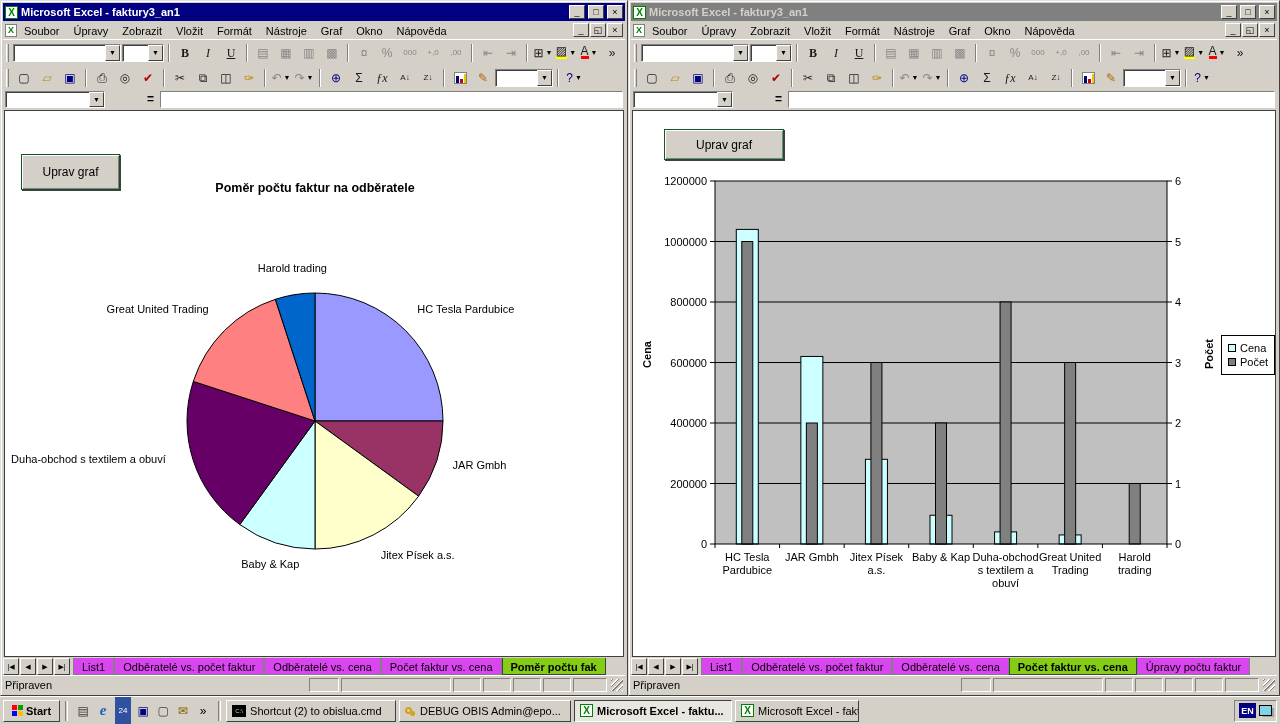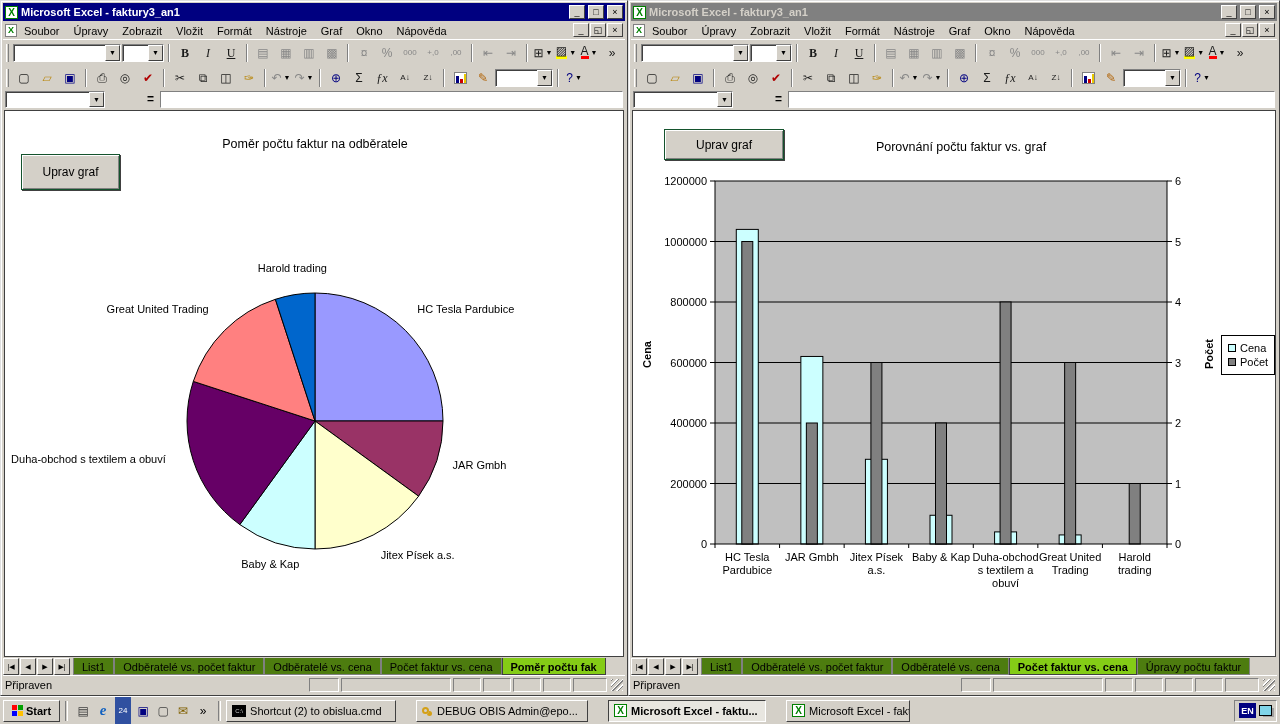--- a/index.html
+++ b/index.html
@@ -44,34 +44,34 @@
   .namebox .fill{flex:1;}
   .namebox .cbtn { width:15px; background:#d4d0c8; border:1px solid; border-color:#fff #404040 #404040 #fff;
                    font-size:7px; display:flex; align-items:center; justify-content:center; }
   .equals { font-size:12px; font-weight:bold; margin:0 6px 0 42px; }
   .formula-field { flex:1; height:17px; background:#fff; border:1px solid; border-color:#808080 #fff #fff #808080; }
   .sheet { flex:1 1 auto; position:relative; background:#fff; margin:0 1px;
            border:1px solid #404040; overflow:hidden; }
   .edit-graph-btn { position:absolute; background:#d4d0c8; border:1px solid #14532d;
       box-shadow: inset 1px 1px 0 #fff, inset -1px -1px 0 #808080, 1px 1px 0 #404040;
       font-size:12px; color:#000; display:flex; align-items:center; justify-content:center; }
-  .chart-title { position:absolute; font-size:12.5px; font-weight:normal; text-align:center; color:#000; }
+  .chart-title { position:absolute; font-size:12.5px; font-weight:bold; text-align:center; color:#000;margin-top:44px; }
   .pie-label { position:absolute; font-size:11px; line-height:13px; color:#000; white-space:nowrap; }
   .pie-label.wrap { white-space:normal; width:170px; text-align:center; }
   .cat-label { position:absolute; font-size:11px; line-height:13px; text-align:center; color:#000; }
   .axis-title-v { position:absolute; font-size:11px; font-weight:bold; color:#000;
                   writing-mode:vertical-rl; transform:rotate(180deg); }
   .legend-box { position:absolute; background:#fff; border:1px solid #000; padding:4px 6px; font-size:11px; }
   .legend-row { display:flex; align-items:center; gap:4px; margin:2px 0; }
   .legend-swatch { width:8px; height:8px; border:1px solid #000; }
   .tabsrow { height:18px; display:flex; align-items:stretch; flex:0 0 auto; padding-top:1px; }
   .tabnav { display:flex; gap:1px; margin-right:3px; }
   .tabnav span { width:16px; background:#d4d0c8; border:1px solid; border-color:#fff #404040 #404040 #fff;
                  font-size:7px; display:flex; align-items:center; justify-content:center; }
-  .tab { font-size:11px; padding:1px 8px 0 8px; background:#4d7c0f; color:#000;
+  .tab { font-size:11px; padding:1px 8px 0 8px; background:#d946ef; color:#000;
          border:1px solid #808080; border-top:none; border-radius:0 0 0 0; white-space:nowrap;
          display:flex; align-items:center; }
   .tab.active { background:#84cc16; font-weight:bold; border-color:#404040; }
   .statusbar { height:18px; display:flex; align-items:center; padding:0 2px; gap:2px; font-size:11px; flex:0 0 auto;
                border-top:1px solid #fff; }
   .status-panes { margin-left:auto; display:flex; gap:2px; }
   .pane { height:14px; border:1px solid; border-color:#808080 #fff #fff #808080; }
   .resize-grip { width:12px; height:12px; margin-left:2px;
      background: repeating-linear-gradient(135deg,#fff 0 1px,#808080 1px 2px,transparent 2px 4px); }
   
@@ -630,21 +630,21 @@
   <span id="quick-launch" style="display:flex; align-items:center;">
       <span class="ql-icon" style="color: rgb(64, 64, 64);">▤</span>
       <span class="ql-icon" style="color: rgb(16, 96, 192); font-weight: bold; font-style: italic; font-family: &quot;Liberation Serif&quot;, serif; font-size: 15px;">e</span>
       <span class="ql-icon" style="color: rgb(255, 255, 255); background: rgb(48, 80, 160); font-size: 8px; width: 16px; height: 27px; margin: 0px 2px;">24</span>
       <span class="ql-icon" style="color: rgb(0, 0, 128);">▣</span>
       <span class="ql-icon" style="color: rgb(64, 64, 64);">▢</span>
       <span class="ql-icon" style="color: rgb(128, 96, 0);">✉</span>
       <span class="ql-icon">»</span>
     </span>
   <span class="task-sep"></span>
-  <span id="task-buttons" style="display:flex; gap:20px; align-items:center;justify-content:center;">
+  <span id="task-buttons" style="display:flex; gap:3px; align-items:center;justify-content:center;">
       <button class="task-btn" style="width: 170px;">
         <span class="cmd-ic">C:\</span>
         <span>Shortcut (2) to obislua.cmd</span>
       </button>
       <button class="task-btn" style="width: 172px;">
         <span class="keys-ic"></span>
         <span>DEBUG OBIS Admin@epo...</span>
       </button>
       <button class="task-btn active" style="width: 158px;">
         <span class="xl-ic">X</span>

